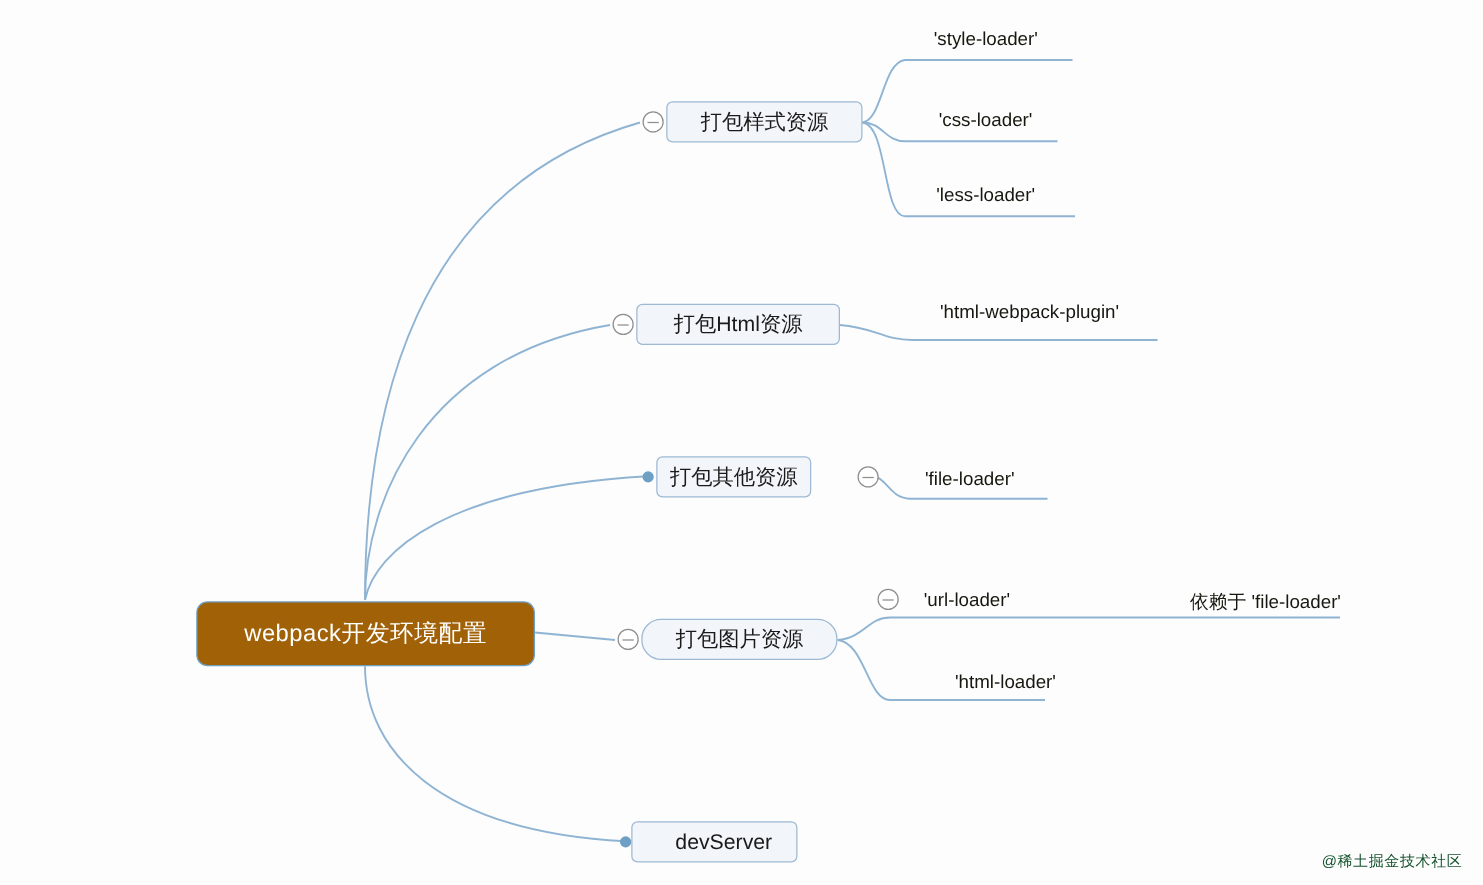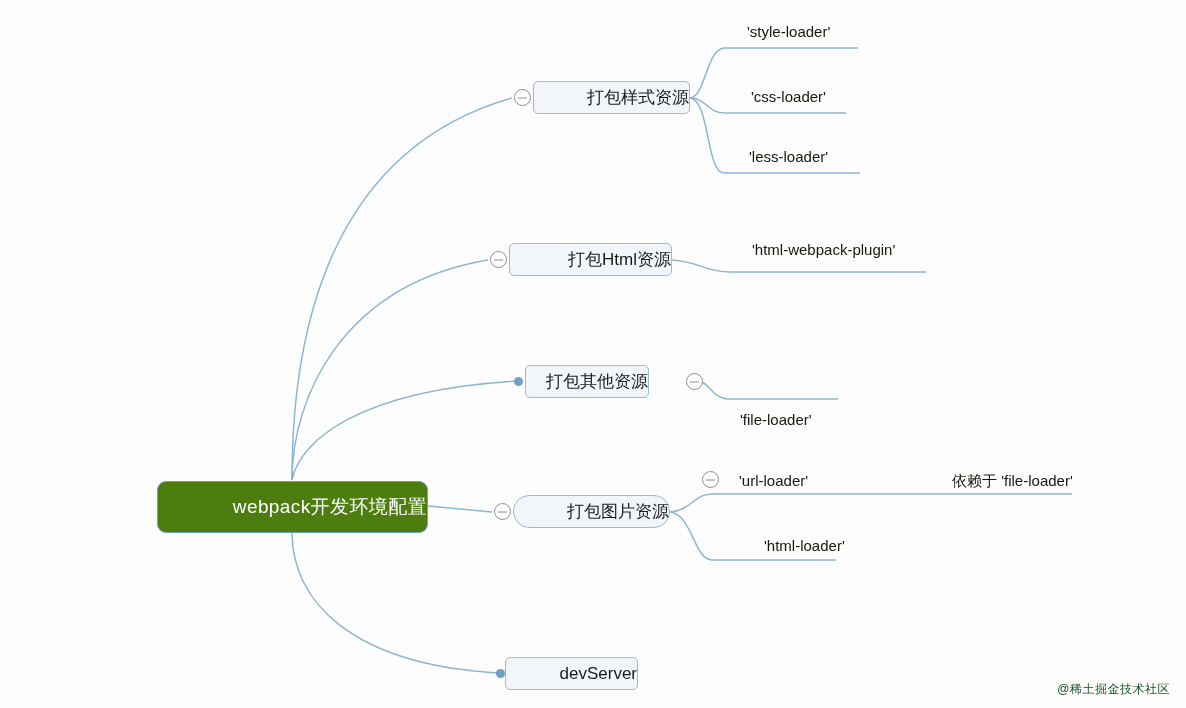--- a/index.html
+++ b/index.html
@@ -19,25 +19,25 @@
     position: absolute;
     inset: 0;
     width: 1186px;
     height: 708px;
   }
   .node {
     position: absolute;
     box-sizing: border-box;
     display: flex;
     align-items: center;
-    justify-content: flex-end;
+    justify-content: center;
     white-space: nowrap;
   }
   .root-node {
-    background: #4d7c0f;
+    background: #a16207;
     color: #ffffff;
     border-radius: 9px;
     font-size: 19px;
     letter-spacing: 0.4px;
     border: 1px solid #6e9fc5;
   }
   .branch-node {
     background: #f2f5f9;
     border: 1px solid #9db9d4;
     border-radius: 5px;
@@ -142,21 +142,21 @@
 </div>
 <div class="leaf-label" style="left:752px; top:241px;">
   <span>'html-webpack-plugin'</span>
 </div>
 
 <div class="dot" style="left:514px; top:377px;"></div>
 <div class="node branch-node" style="left:525px; top:365px; width:124px; height:33px;">
   <span>打包其他资源</span>
 </div>
 <div class="collapse-icon" style="left:686px; top:373px;"></div>
-<div class="leaf-label" style="left:740px; top:375px;margin-top:36px;">
+<div class="leaf-label" style="left:740px; top:375px;">
   <span>'file-loader'</span>
 </div>
 
 <div class="collapse-icon" style="left:494px; top:503px;"></div>
 <div class="node branch-node" style="left:513px; top:495px; width:157px; height:33px;border-radius:16px;">
   <span>打包图片资源</span>
 </div>
 <div class="collapse-icon" style="left:702px; top:471px;"></div>
 <div class="leaf-label" style="left:739px; top:472px;">
   <span>'url-loader'</span>

